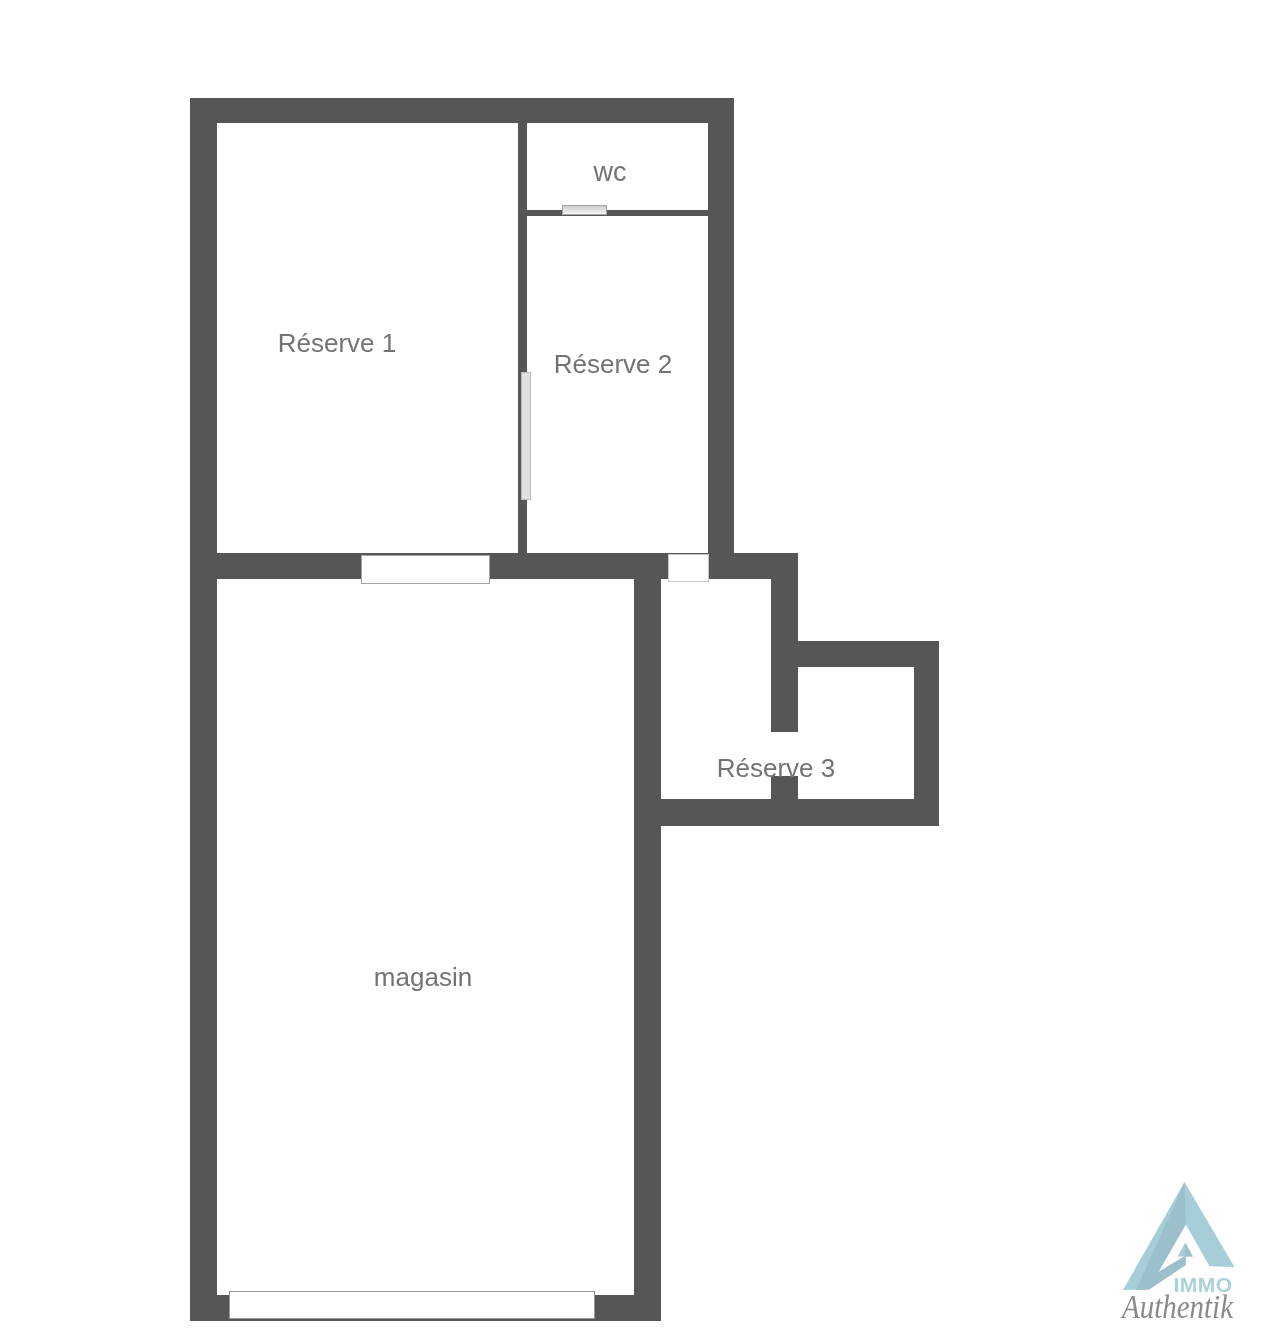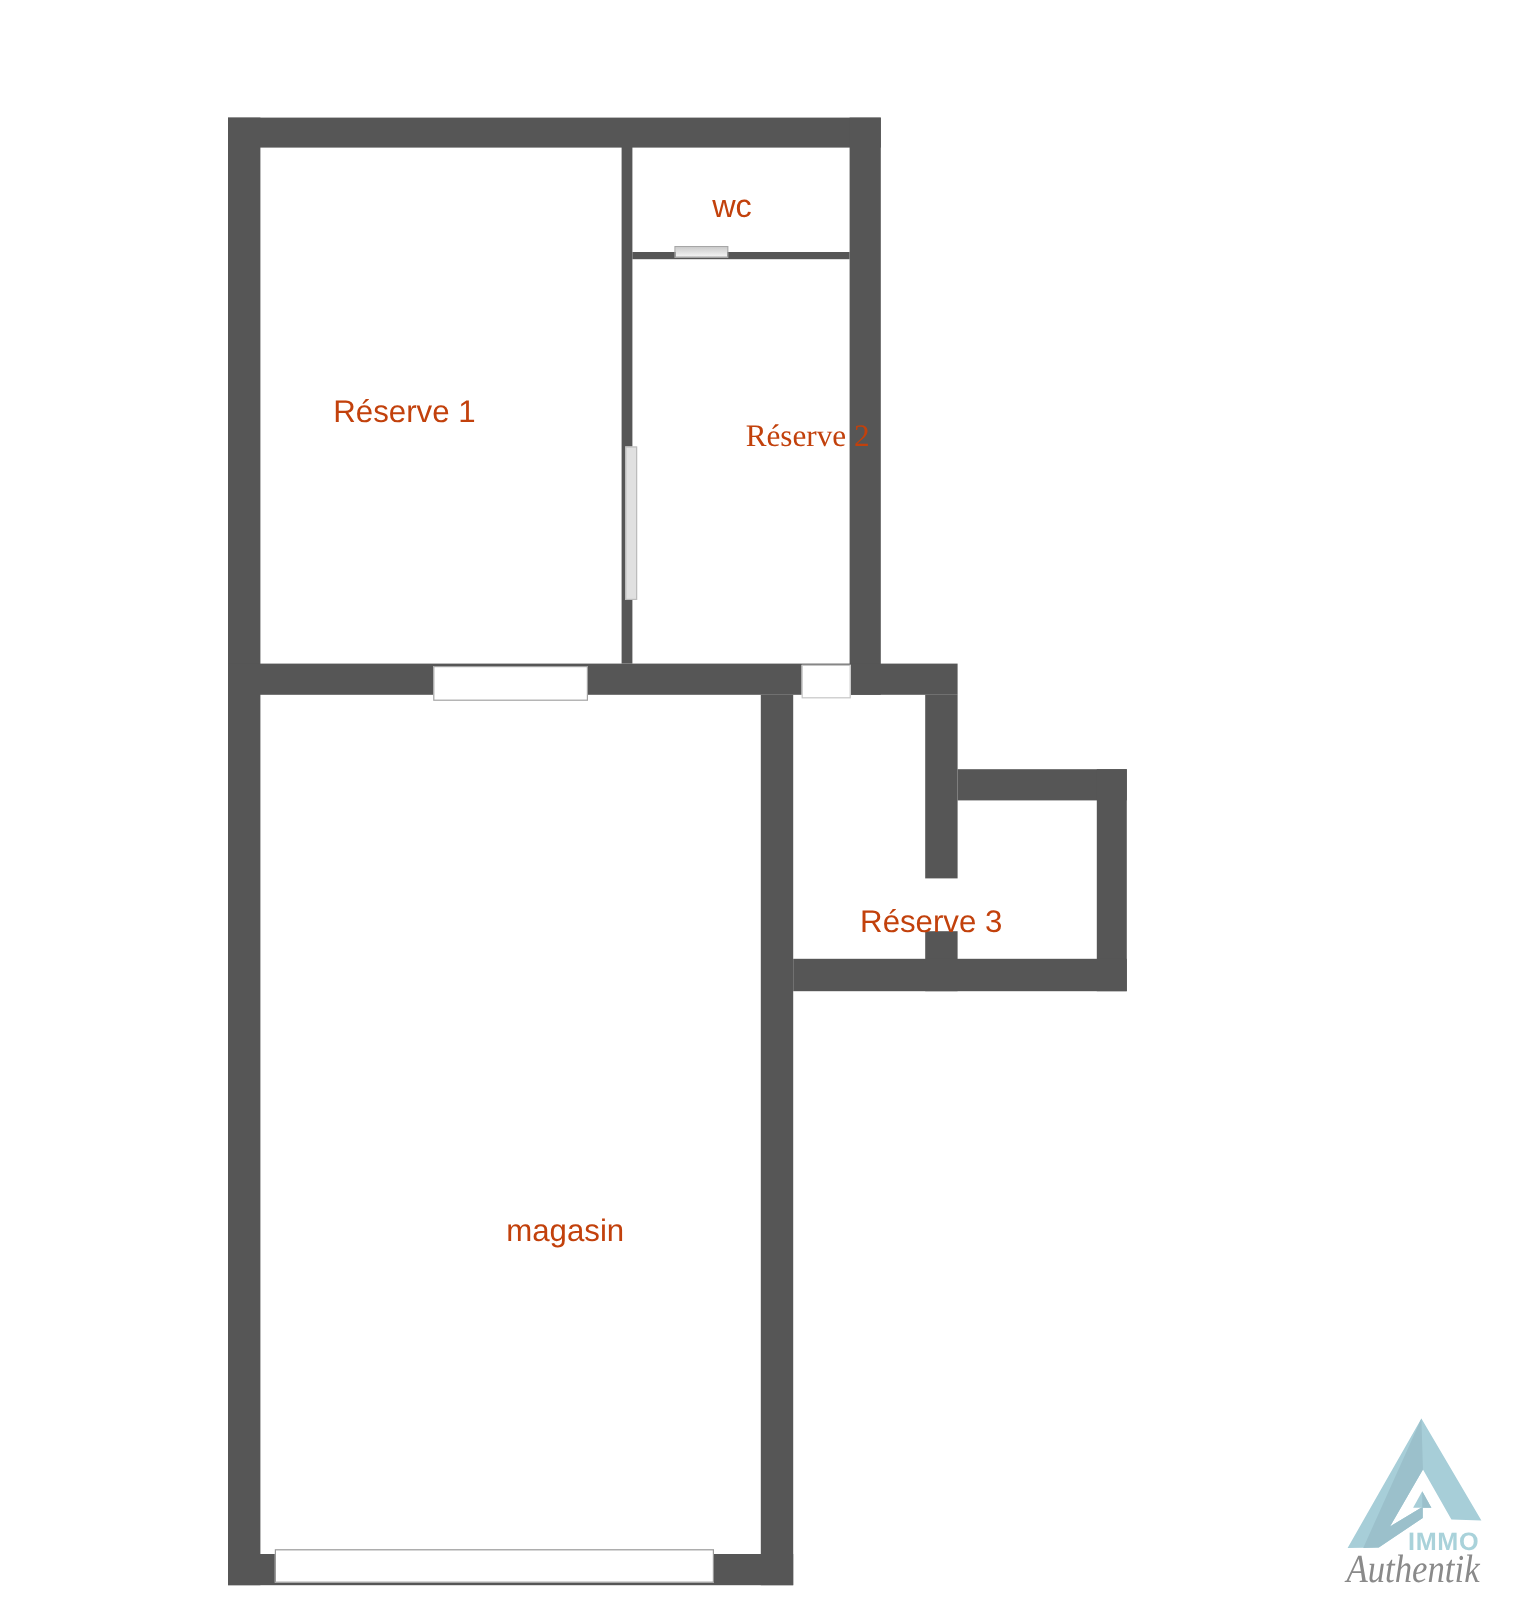--- a/index.html
+++ b/index.html
@@ -1,20 +1,20 @@
 <!DOCTYPE html>
 <html><head>
 <meta charset="utf-8">
 <style>
   html,body{margin:0;padding:0;background:#ffffff;}
   #plan{position:relative;width:1280px;height:1344px;background:#ffffff;overflow:hidden;
         font-family:"Liberation Sans", sans-serif;}
   .wall{position:absolute;background:#565656;}
   .door{position:absolute;background:#ffffff;border:1px solid #a3a3a3;box-sizing:border-box;}
-  .lbl{position:absolute;color:#c2410c;font-size:26px;white-space:nowrap;transform:translate(-50%,-50%);}
+  .lbl{position:absolute;color:#737373;font-size:26px;white-space:nowrap;transform:translate(-50%,-50%);}
   .room{position:absolute;background:transparent;}
 </style>
 </head>
 <body>
 <div id="plan">
 
   <div class="room" style="left:216px;top:122px;width:302px;height:431px;"></div>
 
   <div class="room" style="left:527px;top:122px;width:181px;height:88px;"></div>
 
@@ -57,27 +57,27 @@
   <div class="door" style="left:562px;top:205px;width:45px;height:10px;border-color:#a6a6a6;background:linear-gradient(#cccccc,#f5f5f5);"></div>
 
   <div class="door" style="left:521px;top:372px;width:10px;height:128px;background:#e0e0e0;border-color:#bcbcbc;"></div>
 
   <div class="door" style="left:770px;top:732px;width:29px;height:44px;border:none;"></div>
 
   <div class="door" style="left:229px;top:1291px;width:366px;height:28px;border:1.5px solid #9a9a9a;"></div>
 
   <div class="lbl" style="left:337px;top:343px;">Réserve 1</div>
 
-  <div class="lbl" style="left:673px;top:364px;font-family:Liberation Serif, serif;">Réserve 2</div>
+  <div class="lbl" style="left:613px;top:364px;">Réserve 2</div>
 
   <div class="lbl" style="left:776px;top:768px;">Réserve 3</div>
 
   <div class="lbl" style="left:610px;top:172px;font-size:27px;">wc</div>
 
-  <div class="lbl" style="left:423px;top:1026px;margin-left:48px;">magasin</div>
+  <div class="lbl" style="left:423px;top:977px;">magasin</div>
 
   <svg style="position:absolute;left:1100px;top:1170px;" width="170" height="174" viewBox="1100 1170 170 174">
 
     <path d="M1184.5,1182 L1234.5,1267 L1209.5,1266.3 L1185.8,1224.5 L1158.4,1272 L1185.6,1255.7 L1185.6,1265 L1149,1289.6 L1123,1290 Z" fill="#a7ced8"></path>
 
     <path d="M1184.5,1182 L1185.8,1224.5 L1158.4,1272 L1185.6,1255.7 L1185.6,1265 L1149,1289.6 L1136,1290 Z" fill="#9bc0cb"></path>
 
     <path d="M1185.2,1242.8 L1177.6,1256.4 L1192.8,1256.4 Z" fill="#a7ced8"></path>
     <path d="M1185.2,1242.8 L1185.2,1256.4 L1192.8,1256.4 Z" fill="#9bc0cb"></path>
 

